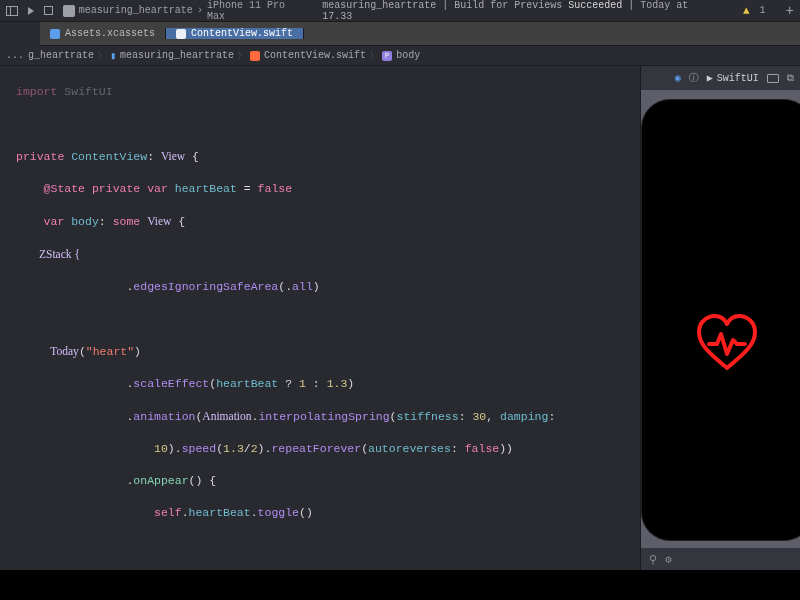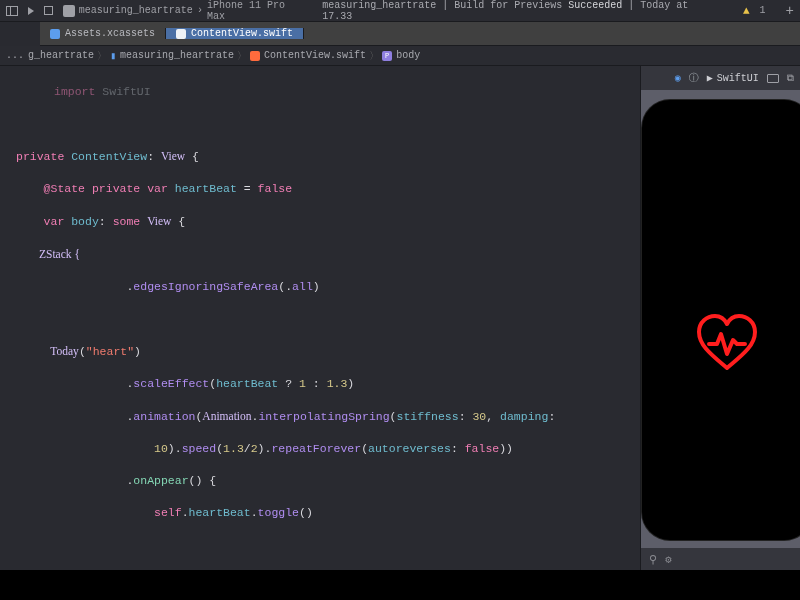--- a/index.html
+++ b/index.html
@@ -83,21 +83,21 @@
   }
   .kw   { color: #f07eb4; }
   .sysTy{ color: #d4bff9; font-family: Liberation Serif, serif; }
   .id   { color: #6fbccf; }
   .fn   { color: #b08df0; }
   .sysfn{ color: #84d6b4; }
   .num  { color: #d6c98b; }
   .str  { color: #f07b6e; }
   .arg  { color: #6fbccf; margin-top: 36px; }
   .selfc{ color: #f07eb4; }
-  .muted{ color: #9aa0a6; opacity:.5;margin-left:38px;}
+  .muted{ color: #9aa0a6; opacity:.5;}
 
   
   .canvas {
     width: 160px;
     background: #3c3d44;
     border-left: 1px solid #1a1b1f;
     position: relative;
     display:flex; flex-direction:column;
   }
   .canvas-toolbar {

